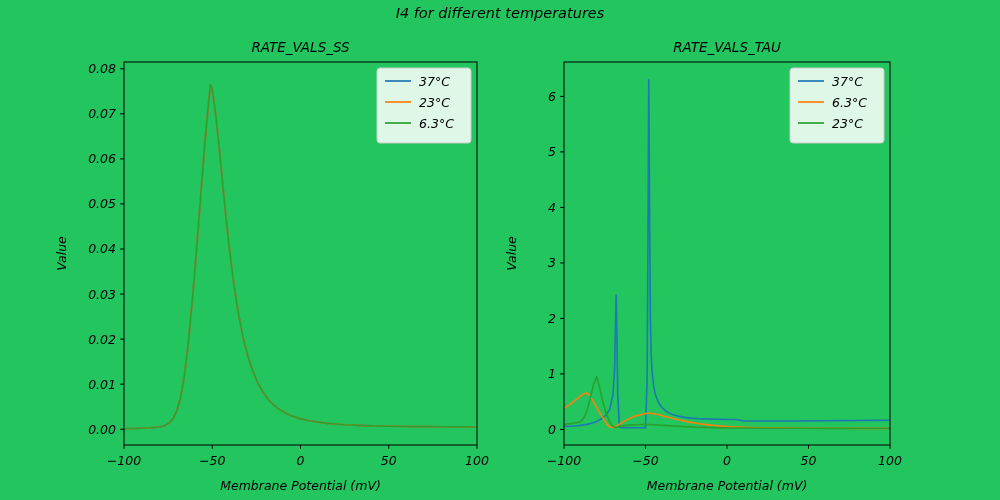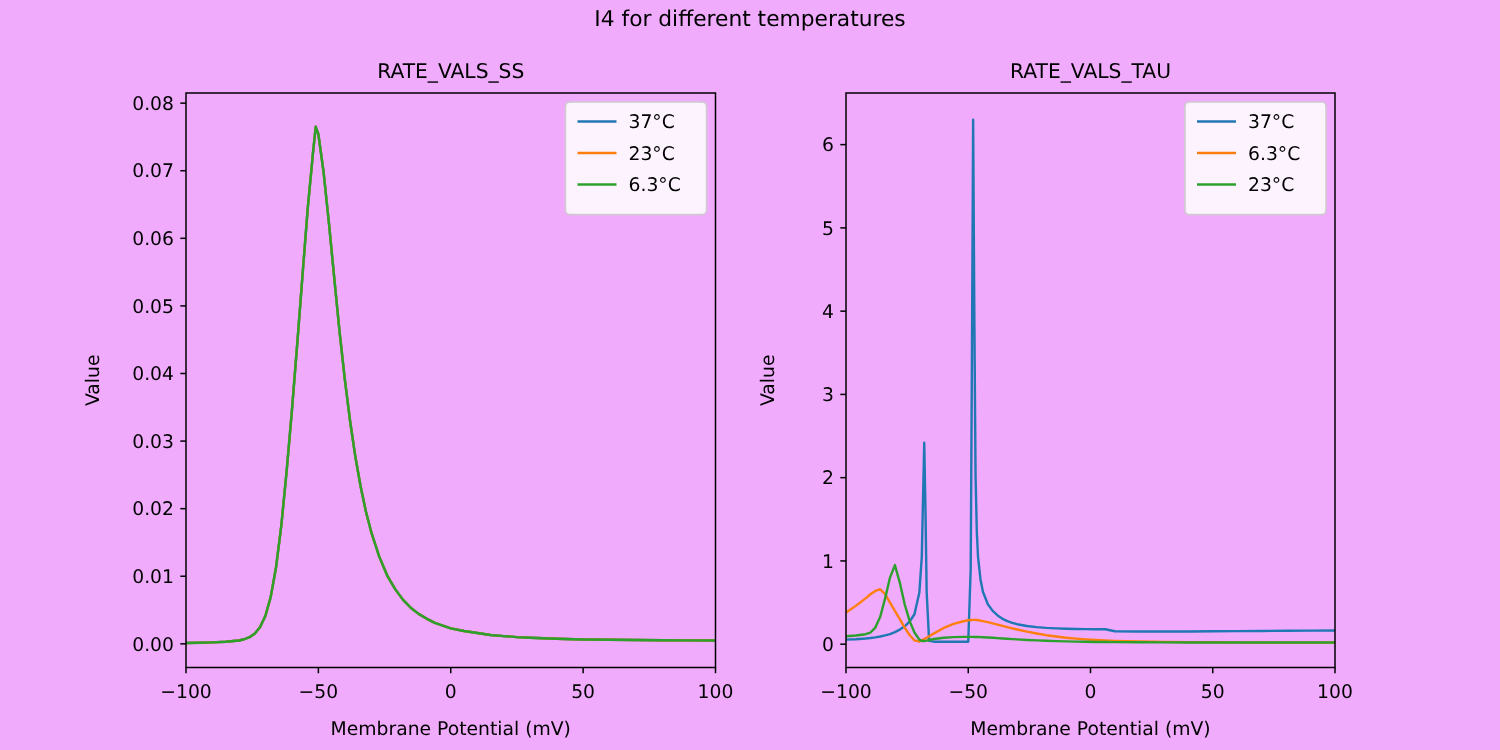--- a/index.html
+++ b/index.html
@@ -1,17 +1,17 @@
 <!DOCTYPE html>
 <html><head>
 <meta charset="utf-8">
 <style>
   html,body{margin:0;padding:0;background:#ffffff;}
   body{width:1000px;height:500px;font-family:"DejaVu Sans","Liberation Sans",sans-serif;color:#000;overflow:hidden;}
-  #figure{position:relative;width:1000px;height:500px;background:#f0abfc;}
+  #figure{position:relative;width:1000px;height:500px;background:#22c55e;font-style:italic;}
   .suptitle{position:absolute;left:0;top:5px;width:1000px;text-align:center;font-size:14.5px;color:#000;}
   .axes-title{font-size:13.5px;text-anchor:middle;fill:#000;}
   .tick-label{font-size:12.5px;fill:#000;}
   .axis-label{font-size:12.5px;fill:#000;text-anchor:middle;}
   svg{display:block;}
   .spine{stroke:#000;stroke-width:1.0;fill:none;}
   .tickmark{stroke:#000;stroke-width:1.0;}
   .legend-box{fill:#ffffff;fill-opacity:0.85;stroke:#cccccc;stroke-width:1;}
   .legend-text{font-size:12.5px;fill:#000;}
   .dataline{fill:none;stroke-width:1.6;stroke-linejoin:round;stroke-linecap:round;}

